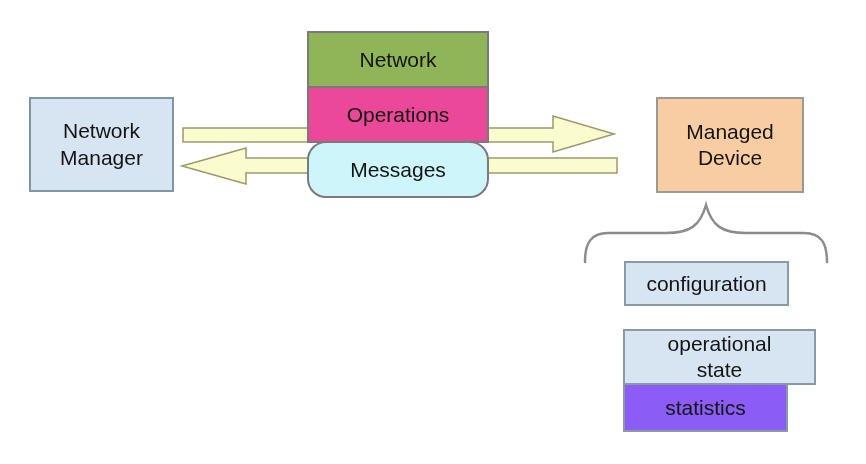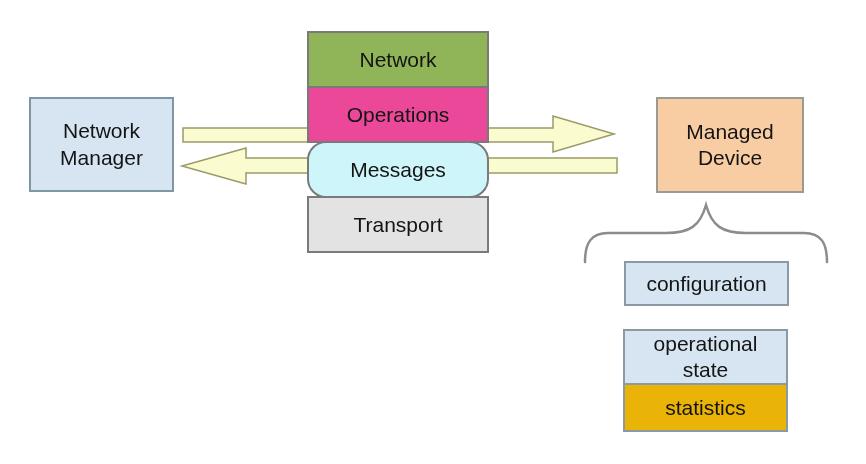--- a/index.html
+++ b/index.html
@@ -67,48 +67,47 @@
     font-size: 21px;
   }
   #config-box {
     position: absolute;
     left: 624px; top: 261px; width: 165px; height: 45px;
   }
   #opstate-stats {
     position: absolute;
     left: 623px; top: 329px; width: 165px;
   }
-  #opstate-box { width: 165px; height: 56px; }
+  #opstate-box { width: 193px; height: 56px; }
   #statistics-box { width: 165px; height: 49px; margin-top: -2px; }
 </style>
 </head>
 <body>
 
 <div id="canvas">
 
   <svg id="diagram-lines" width="866" height="464" viewBox="0 0 866 464">
     <polygon points="183,128 553,128 553,116 614,134 553,152 553,142 183,142" stroke-width="1.5" stroke-linejoin="miter" fill="#fbfbd0" stroke="#9a9a68"></polygon>
     <polygon points="617,158 246,158 246,148 182,166 246,184 246,173 617,173" stroke-width="1.5" stroke-linejoin="miter" fill="#fbfbd0" stroke="#9a9a68"></polygon>
     <path d="M 585 262 C 585 243 591 233 608 233 L 666 233 C 690 233 700 226 706 205 C 712 226 722 233 746 233 L 804 233 C 821 233 827 243 827 262" fill="none" stroke-width="2.5" stroke-linecap="round" stroke="#8c8c8c"></path>
   </svg>
 
   <div id="network-manager" class="box" style="background-color: rgb(214, 229, 241);">Network
 Manager</div>
 
   <div id="stack">
     <div class="layer" style="background-color: rgb(144, 181, 88);">Network</div>
     <div class="layer" style="background-color: #ec4899;">Operations</div>
     <div class="layer" style="background-color: rgb(206, 245, 250); border-radius: 19px;">Messages</div>
-    <div class="layer" style="background-color: rgb(227, 227, 227);">Transport</div>
   </div>
 
   <div id="managed-device" class="box" style="background-color: rgb(249, 205, 163);">Managed
 Device</div>
 
   <div id="config-box" class="data-box" style="background-color: rgb(214, 229, 241);">configuration</div>
 
   <div id="opstate-stats">
     <div id="opstate-box" class="data-box" style="background-color: rgb(214, 229, 241);">operational
 state</div>
-    <div id="statistics-box" class="data-box" style="background-color: #eab308;">statistics</div>
+    <div id="statistics-box" class="data-box" style="background-color: #8b5cf6;">statistics</div>
   </div>
 
 </div>
 
 </body></html>

